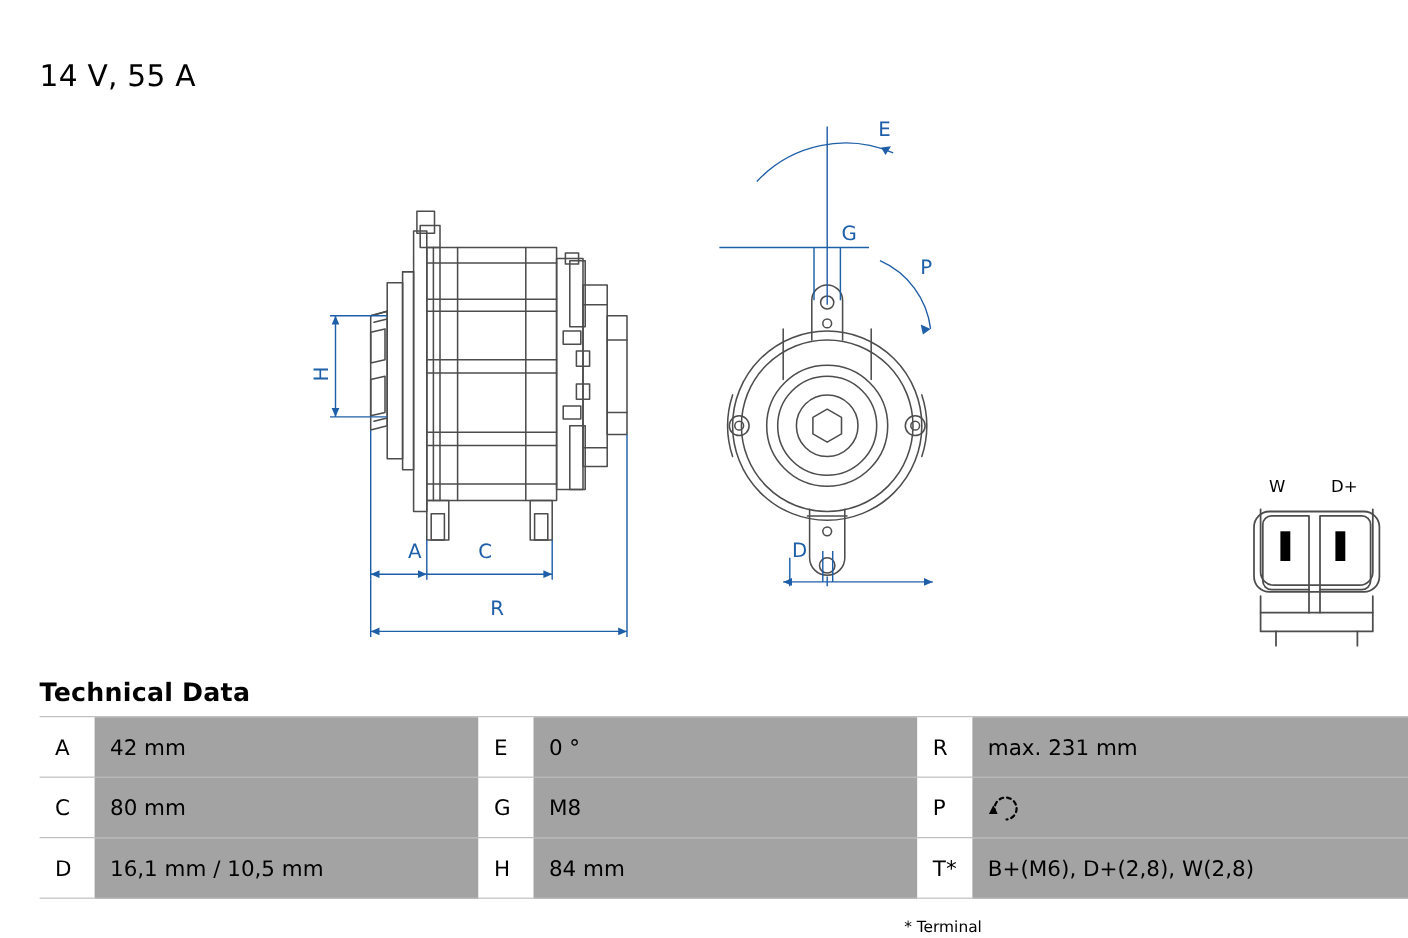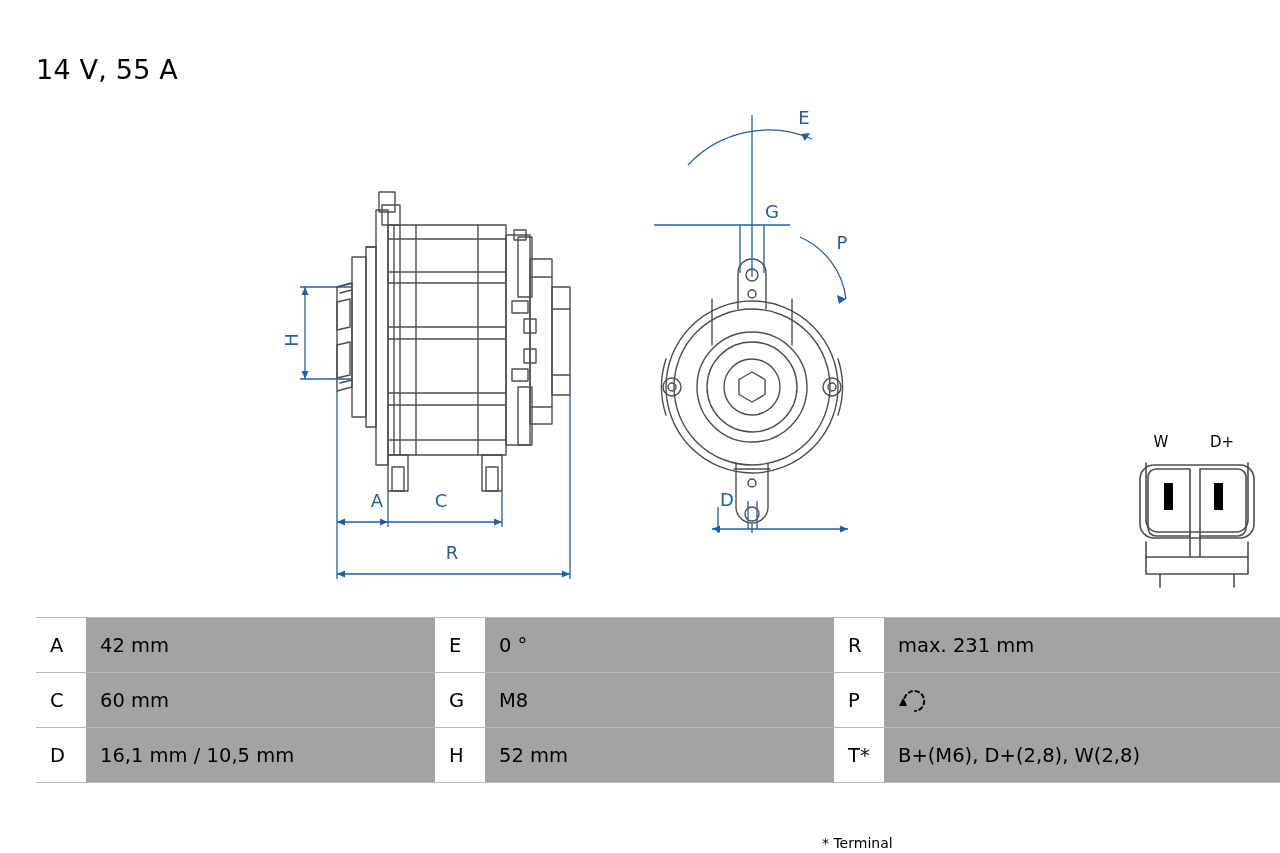--- a/index.html
+++ b/index.html
@@ -271,50 +271,51 @@
       </g>
 
       <g font-family="DejaVu Sans, Liberation Sans, sans-serif" font-size="15" fill="#000000">
         <text x="1161" y="360" text-anchor="middle">W</text>
         <text x="1222" y="360" text-anchor="middle">D+</text>
       </g>
     </svg>
   </div>
 
   <div class="tech-wrap">
+    <div class="tech-title">Technical Data</div>
     <table class="tech">
       <tbody>
         <tr>
           <td class="key col1-key">A</td>
           <td class="val col1-val">42 mm</td>
           <td class="key col2-key">E</td>
           <td class="val col2-val">0 °</td>
           <td class="key col3-key">R</td>
           <td class="val col3-val">max. 231 mm</td>
         </tr>
         <tr>
           <td class="key col1-key">C</td>
-          <td class="val col1-val">60 mm</td>
+          <td class="val col1-val">80 mm</td>
           <td class="key col2-key">G</td>
           <td class="val col2-val">M8</td>
           <td class="key col3-key">P</td>
           <td class="val col3-val">
             <span class="rot-icon">
               <svg width="34" height="30" viewBox="0 0 34 30" fill="none" stroke="#000000" stroke-width="2" stroke-linecap="round">
                 <path d="M7,20 A 10 10 0 1 1 17,26" stroke-dasharray="3.5 3.5"></path>
                 <path d="M5,13 L9,21 L1,21 Z" fill="#000000" stroke="none"></path>
               </svg>
             </span>
           </td>
         </tr>
         <tr>
           <td class="key col1-key">D</td>
           <td class="val col1-val">16,1 mm / 10,5 mm</td>
           <td class="key col2-key">H</td>
-          <td class="val col2-val">52 mm</td>
+          <td class="val col2-val">84 mm</td>
           <td class="key col3-key">T*</td>
           <td class="val col3-val">B+(M6), D+(2,8), W(2,8)</td>
         </tr>
       </tbody>
     </table>
   </div>
 
   <div class="footnote">* Terminal</div>
 
 </div>

